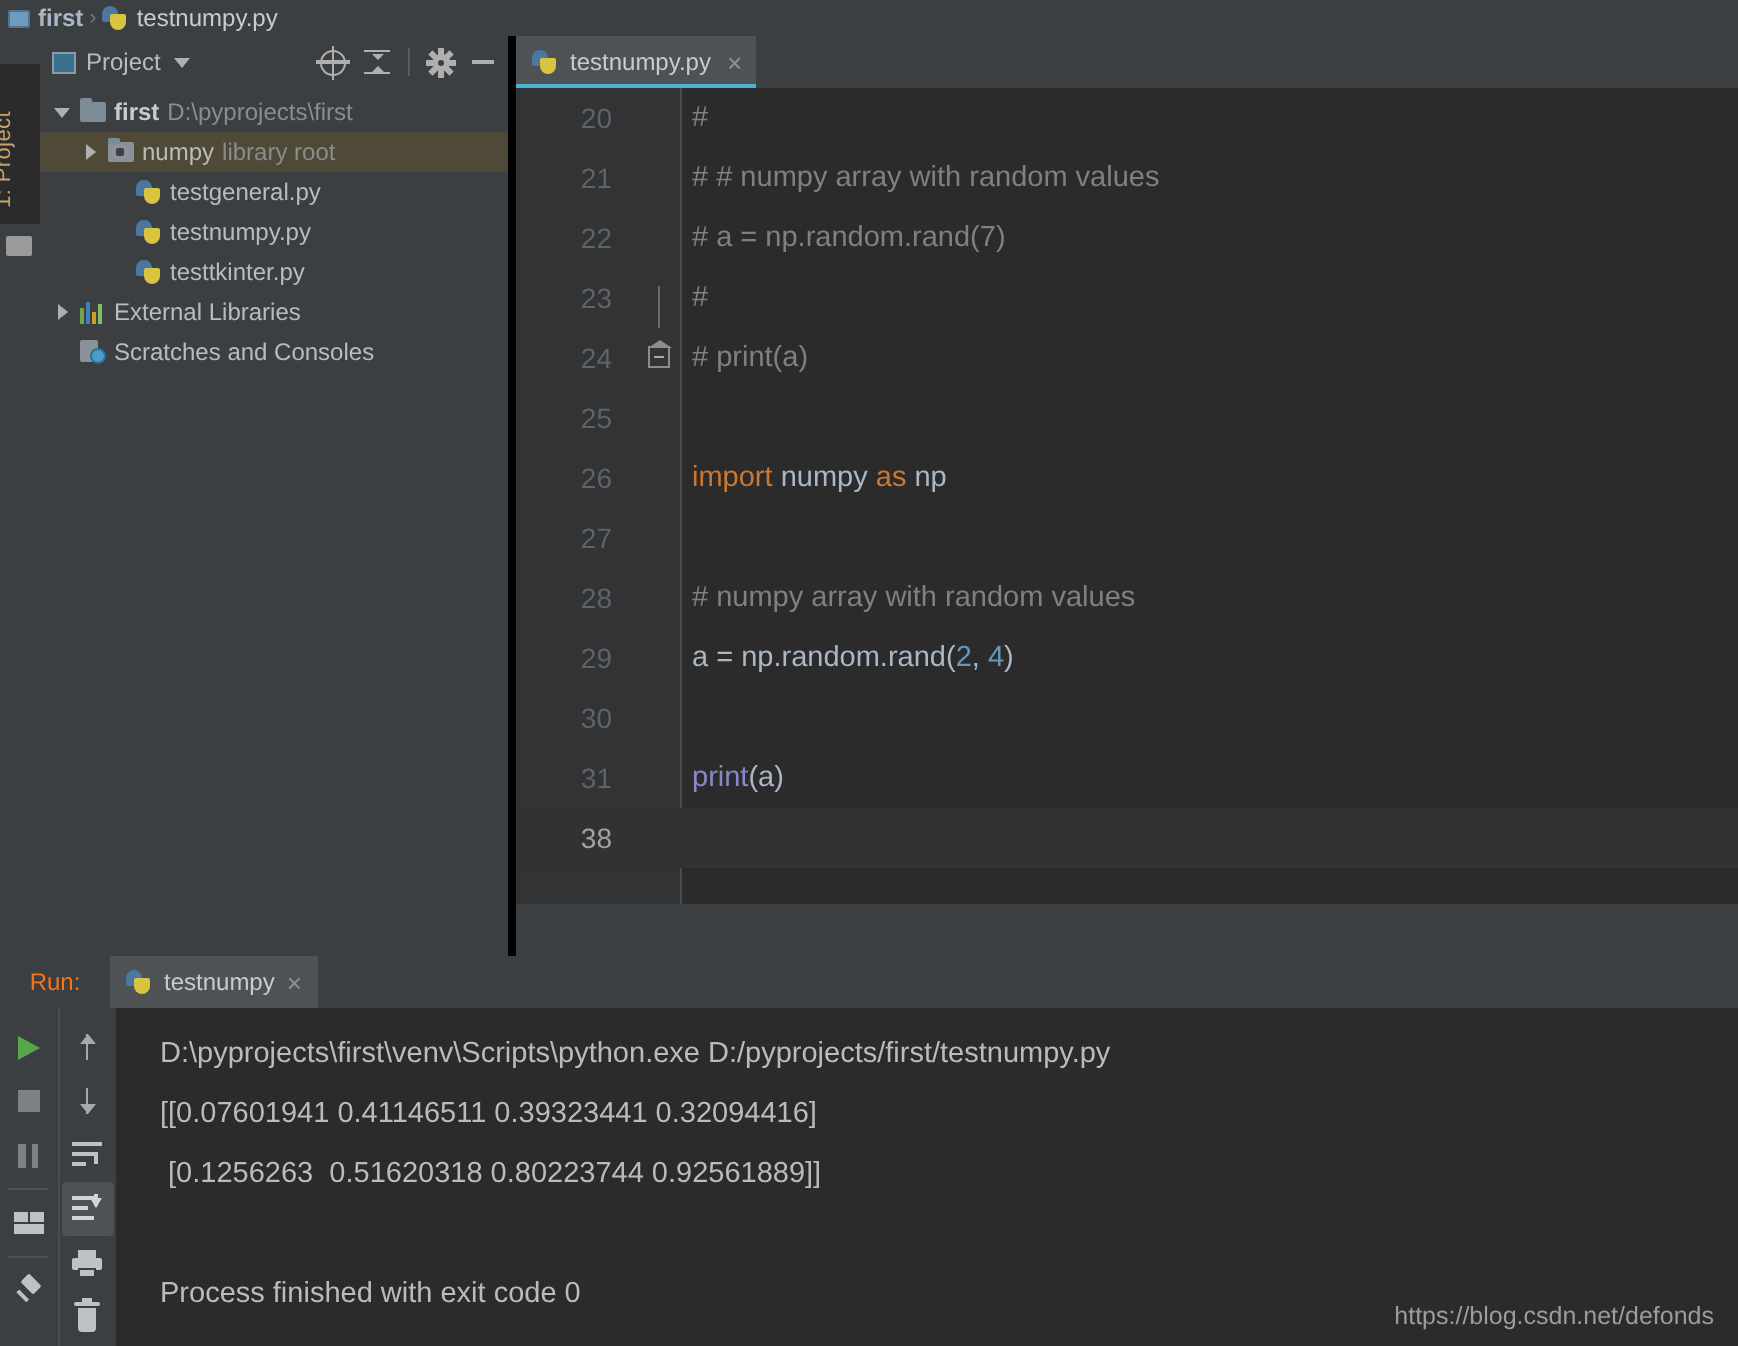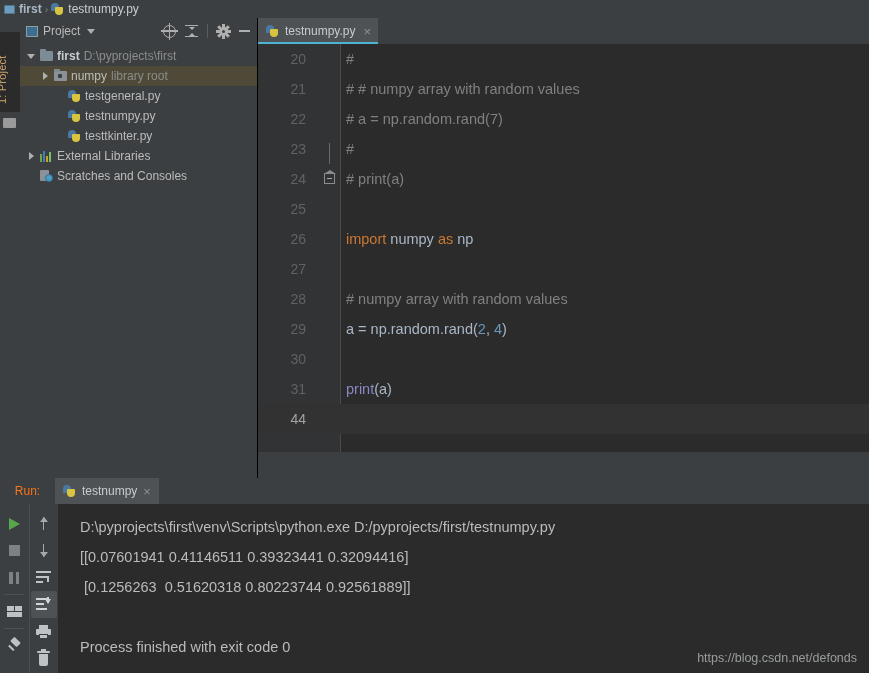--- a/index.html
+++ b/index.html
@@ -50,21 +50,21 @@
     font-size:11px;color:#C9A26B;letter-spacing:.2px;
   }
   .vstrip .vfolder{
     position:absolute;left:3px;top:100px;width:13px;height:10px;
     background:#9A9A9A;border-radius:1px;
   }
 
   
   .proj{
     position:absolute;left:20px;top:18px;width:238px;height:460px;
-    background:#3C3F41;border-right:1px solid #000000;box-sizing:border-box;
+    background:#3C3F41;border-right:4px solid #000000;box-sizing:border-box;
   }
   .proj-head{
     height:26px;display:flex;align-items:center;padding:0 4px 0 6px;
     box-sizing:border-box;
   }
   .proj-title{display:flex;align-items:center;gap:5px;color:#BBBBBB;font-size:12px;}
   .proj-sq{width:12px;height:11px;border:1px solid #8C9CA6;background:#3C6E8F;box-sizing:border-box;}
   .caret-dn{
     width:0;height:0;border-left:4px solid transparent;border-right:4px solid transparent;
     border-top:5px solid #AFAFAF;margin-left:2px;
@@ -383,21 +383,21 @@
           <div class="cl-row"><span class="num">22</span><span class="txt"><span class="cmt"># a = np.random.rand(7)</span></span></div>
           <div class="cl-row"><span class="num">23</span><span class="txt"><span class="cmt">#</span></span></div>
           <div class="cl-row"><span class="num">24</span><span class="foldline"></span><span class="fold"></span><span class="txt"><span class="cmt"># print(a)</span></span></div>
           <div class="cl-row"><span class="num">25</span><span class="txt"></span></div>
           <div class="cl-row"><span class="num">26</span><span class="txt"><span class="kw">import</span><span class="idt"> numpy </span><span class="kw">as</span><span class="idt"> np</span></span></div>
           <div class="cl-row"><span class="num">27</span><span class="txt"></span></div>
           <div class="cl-row"><span class="num">28</span><span class="txt"><span class="cmt"># numpy array with random values</span></span></div>
           <div class="cl-row"><span class="num">29</span><span class="txt"><span class="idt">a = np.random.rand</span><span class="idt">(</span><span class="num-lit">2</span><span class="idt">, </span><span class="num-lit">4</span><span class="idt">)</span></span></div>
           <div class="cl-row"><span class="num">30</span><span class="txt"></span></div>
           <div class="cl-row"><span class="num">31</span><span class="txt"><span class="fn">print</span><span class="idt">(a)</span></span></div>
-          <div class="cl-row caret"><span class="num">44</span><span class="txt"></span></div>
+          <div class="cl-row caret"><span class="num">38</span><span class="txt"></span></div>
         </div>
     </div>
 
     <div class="editor-bottom">
       <div class="gutbg"></div>
     </div>
   </div>
 
   <div class="runpanel">
     <div class="run-head">

